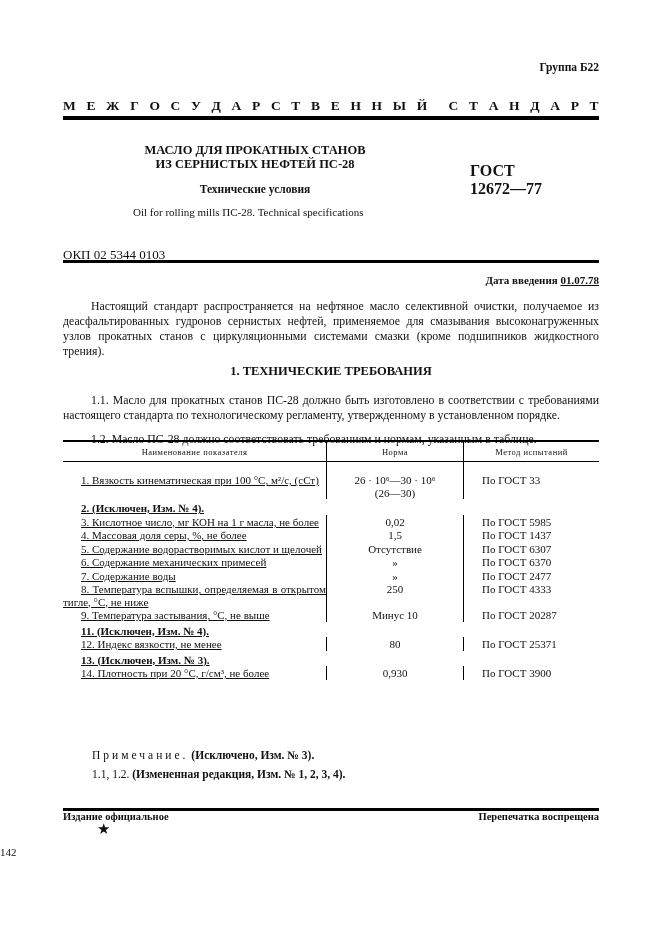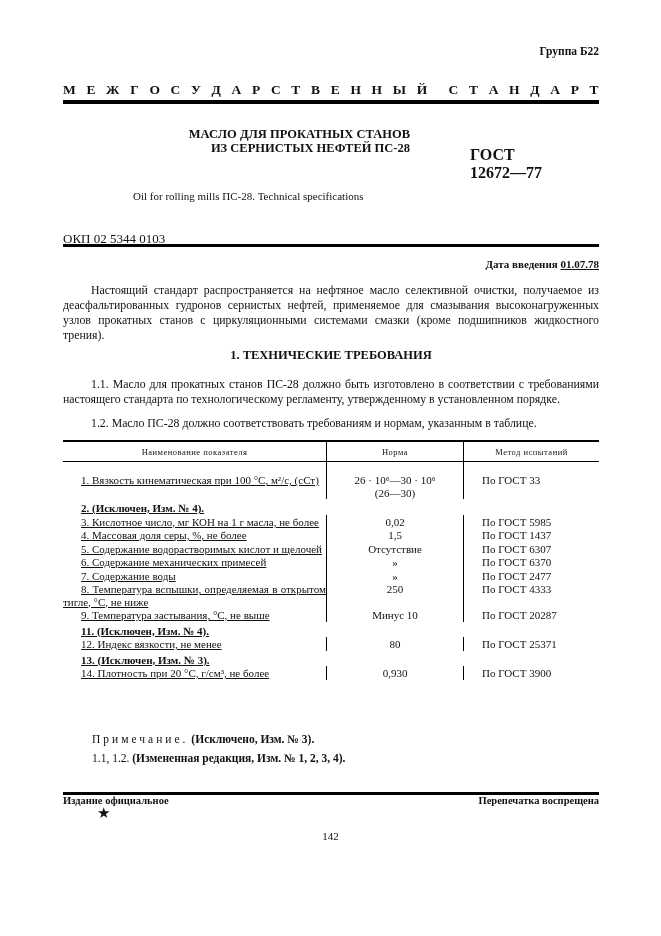--- a/index.html
+++ b/index.html
@@ -1,29 +1,29 @@
 <!DOCTYPE html>
 <html><head>
 <meta charset="utf-8">
 <style>
   html, body { margin: 0; padding: 0; background: #ffffff; }
   body {
     width: 661px; height: 936px; position: relative; overflow: hidden;
     font-family: "Liberation Serif", "DejaVu Serif", serif; color: #111;
   }
-  .abs { position: absolute; }
+  .abs { position: absolute; margin-top: 16px; }
   .bold { font-weight: bold; }
   .group { top: 45px; right: 62px; font-size: 11.5px; font-weight: bold; }
   .banner {
     top: 82px; left: 63px; width: 536px; font-size: 13.5px; font-weight: bold;
     display: flex; justify-content: space-between;
   }
   .banner span { display: inline-block; }
   .rule-thick { left: 63px; width: 536px; height: 4px; background: #000; }
-  .title-block { top: 127px; left: 100px; width: 310px; text-align: right; }
+  .title-block { top: 127px; left: 100px; width: 310px; text-align: center; }
   .title-block .t1 { font-size: 12.5px; font-weight: bold; line-height: 14px; }
   .title-block .t3 { font-size: 11.5px; font-weight: bold; margin-top: 12px; }
   .gost { top: 146px; left: 470px; width: 110px; text-align: left; font-size: 16px; font-weight: bold; line-height: 18px; }
   .eng { top: 190px; left: 133px; font-size: 11px; }
   .okp { top: 231px; left: 63px; font-size: 13px; }
   .date { top: 258px; right: 62px; font-size: 11px; font-weight: bold; }
   .date u { text-decoration: underline; }
   .para { left: 63px; width: 536px; font-size: 11.8px; line-height: 15px; text-align: justify; }
   .indent { text-indent: 28px; }
   .h1 { top: 348px; left: 63px; width: 536px; text-align: center; font-size: 12.5px; font-weight: bold; }
@@ -40,21 +40,21 @@
   td.c1 { width: 263px; text-align: justify; text-decoration: underline; }
   td.c2 { width: 136px; text-align: center; }
   td.c3 { padding-left: 18px !important; }
   tr.excl td { border-left: none !important; text-decoration: underline; }
   .note { left: 92px; font-size: 11.5px; }
   .spaced { letter-spacing: 3px; }
   .footer-rule { top: 792px; left: 63px; width: 536px; height: 3px; background: #000; }
   .foot-l { top: 795px; left: 63px; font-size: 10.5px; font-weight: bold; }
   .foot-r { top: 795px; right: 62px; font-size: 10.5px; font-weight: bold; }
   .star { top: 804px; left: 97px; font-size: 15px; }
-  .pageno { top: 830px; left: 0; width: 661px; text-align: center; font-size: 11px; }
+  .pageno { top: 830px; left: 0; width: 661px; text-align: left; font-size: 11px; }
 </style>
 </head>
 <body>
 
 <div class="abs group">Группа Б22</div>
 
 <div class="abs banner" id="banner">
     <span>М</span>
     <span>Е</span>
     <span>Ж</span>
@@ -81,20 +81,21 @@
     <span>Д</span>
     <span>А</span>
     <span>Р</span>
     <span>Т</span>
   </div>
 <div class="abs rule-thick" style="top:100px"></div>
 
 <div class="abs title-block">
   <div class="t1">МАСЛО ДЛЯ ПРОКАТНЫХ СТАНОВ</div>
   <div class="t1">ИЗ СЕРНИСТЫХ НЕФТЕЙ ПС-28</div>
+  <div class="t3">Технические условия</div>
 </div>
 <div class="abs gost">
   <div>ГОСТ</div>
   <div>12672—77</div>
 </div>
 <div class="abs eng">Oil for rolling mills ПС-28. Technical specifications</div>
 
 <div class="abs okp">ОКП 02 5344 0103</div>
 <div class="abs rule-thick" style="top:244px; height:3px"></div>
 

